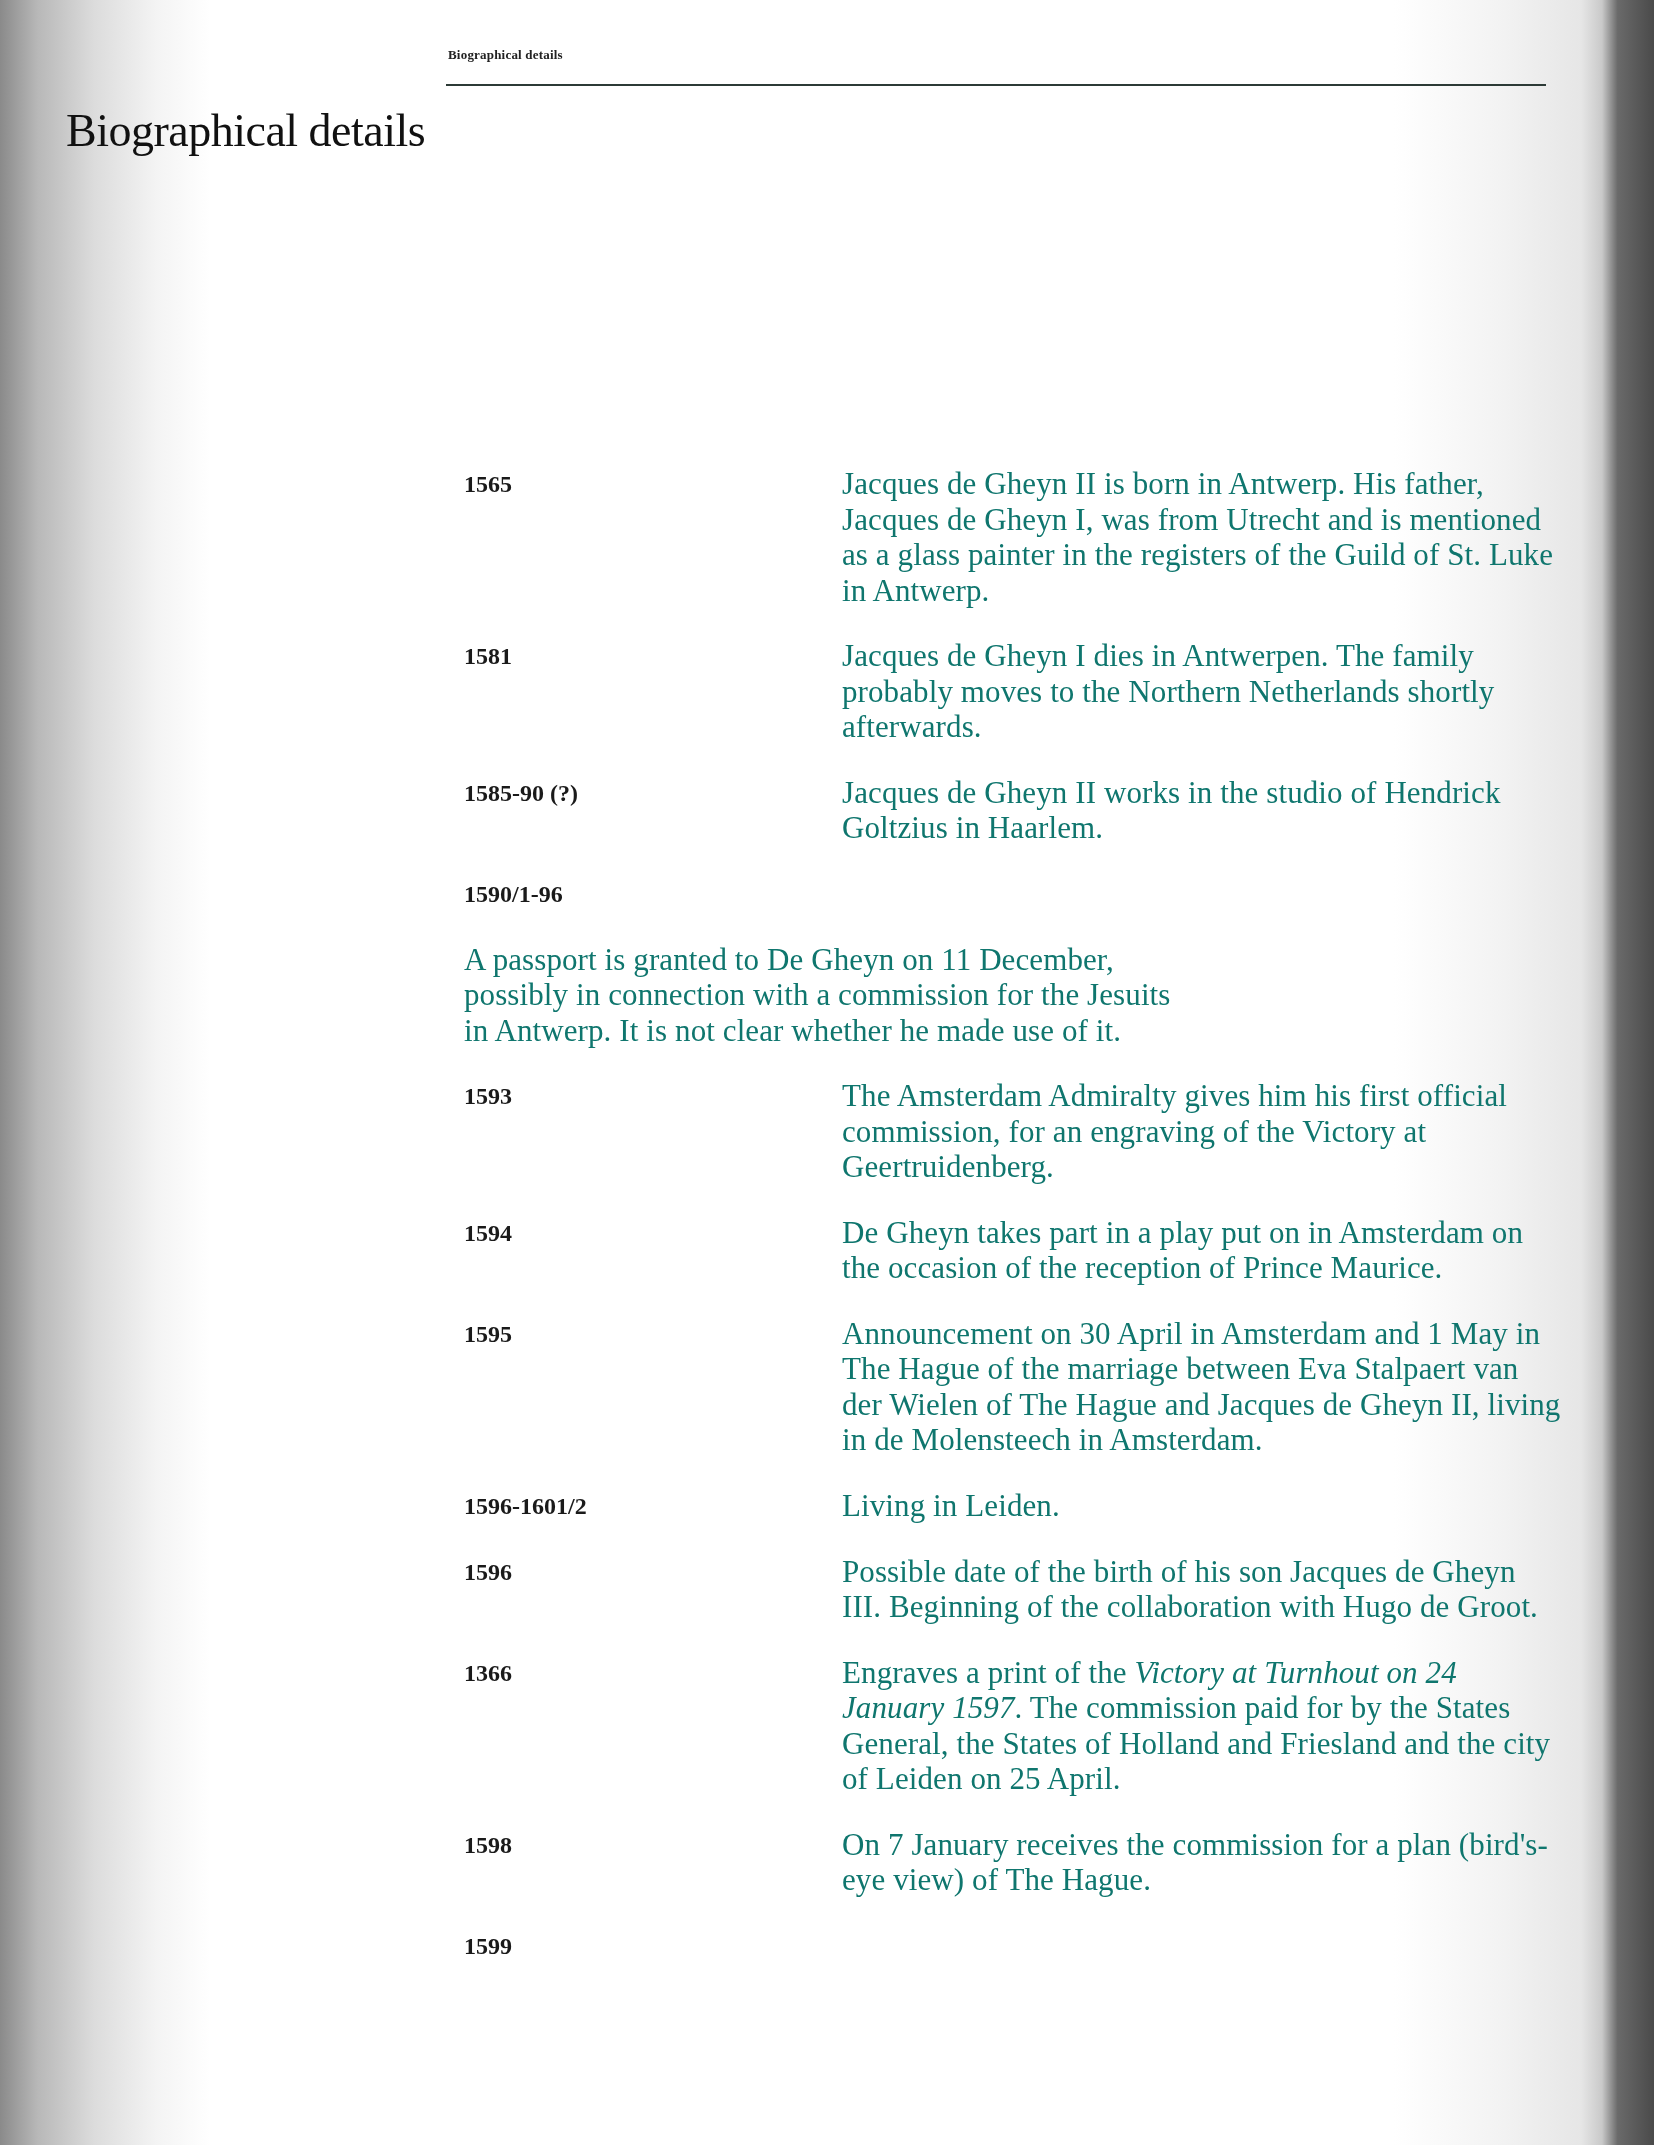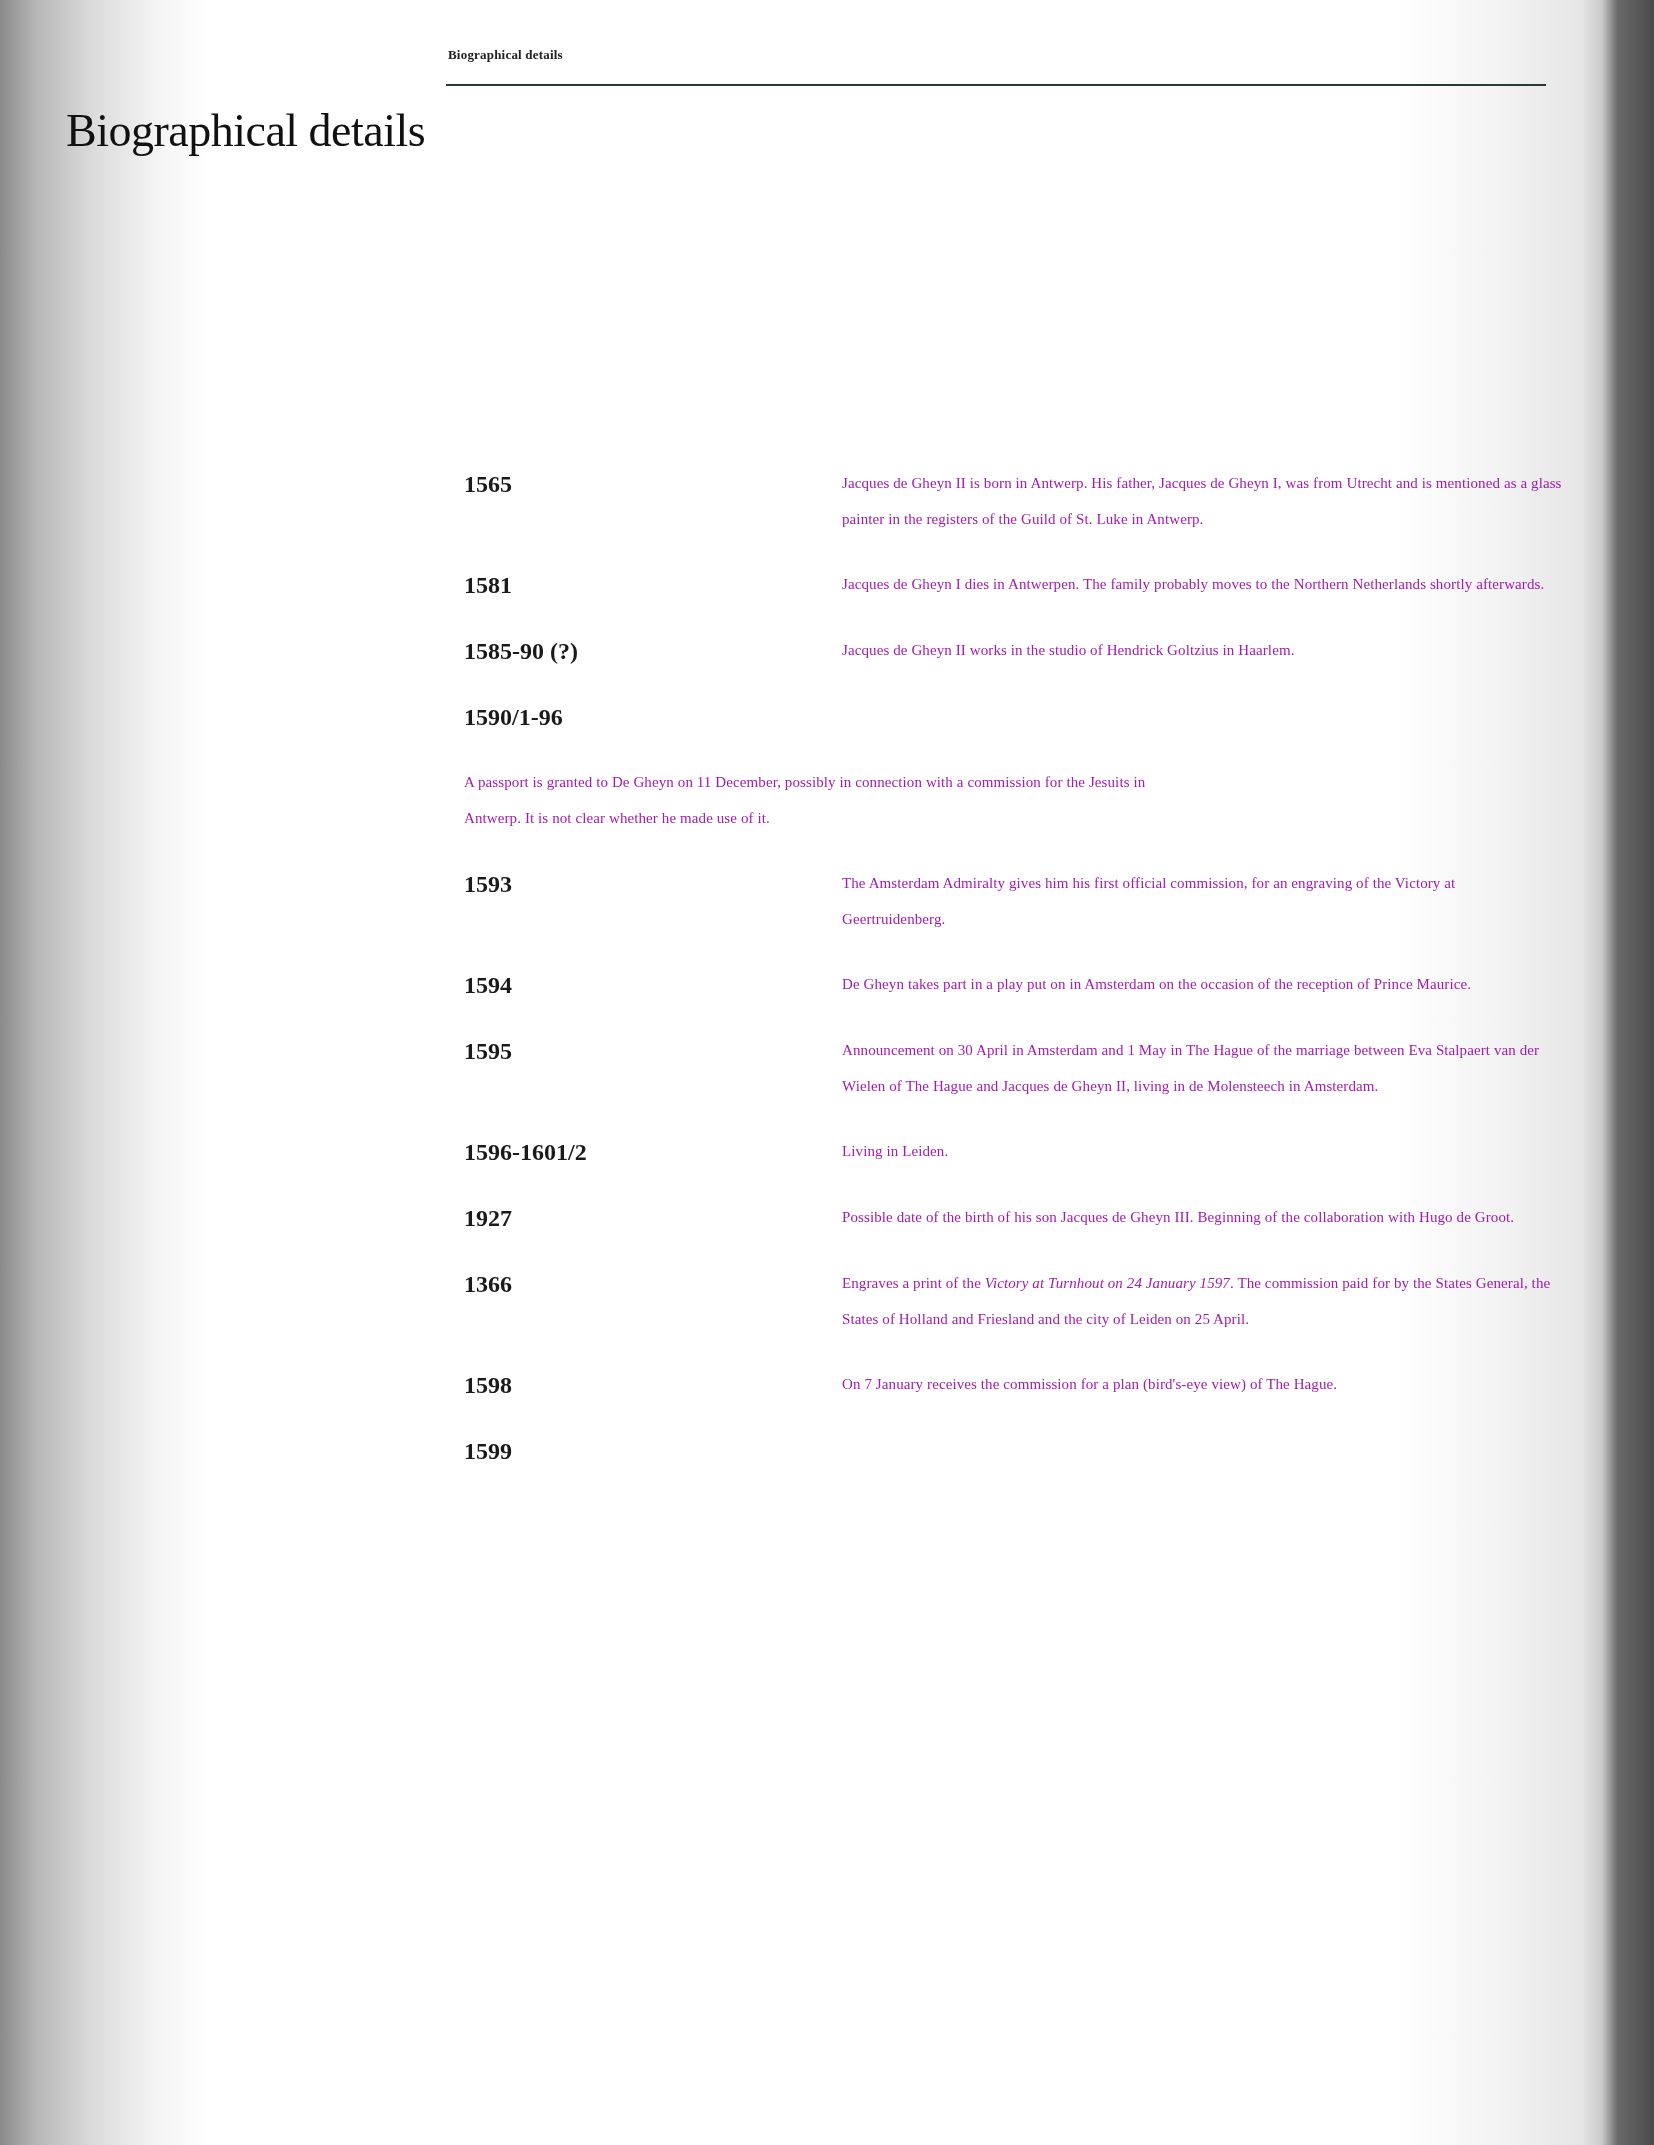--- a/index.html
+++ b/index.html
@@ -71,23 +71,23 @@
     .entry-date {
       width: 378px;
       flex: 0 0 378px;
       font-size: 24px;
       font-weight: bold;
       line-height: 36px;
       color: #1a1a1a;
     }
     .entry-text {
       width: 720px;
-      font-size: 15px;
+      font-size: 31px;
       line-height: 35.5px;
-      color: #a21caf;
+      color: #0f766e;
       letter-spacing: 0.1px;
       font-family: Liberation Serif, serif;
     }
     .entry-text em {
       font-style: italic;
     }
   </style>
 </head>
 <body>
 
@@ -128,21 +128,21 @@
   </div>
   <div class="entry">
     <div class="entry-date">1595</div>
     <div class="entry-text">Announcement on 30 April in Amsterdam and 1 May in The Hague of the marriage between Eva Stalpaert van der Wielen of The Hague and Jacques de Gheyn II, living in de Molensteech in Amsterdam.</div>
   </div>
   <div class="entry">
     <div class="entry-date">1596-1601/2</div>
     <div class="entry-text">Living in Leiden.</div>
   </div>
   <div class="entry">
-    <div class="entry-date">1927</div>
+    <div class="entry-date">1596</div>
     <div class="entry-text">Possible date of the birth of his son Jacques de Gheyn III. Beginning of the collaboration with Hugo de Groot.</div>
   </div>
   <div class="entry">
     <div class="entry-date">1366</div>
     <div class="entry-text"><span>Engraves a print of the </span><em>Victory at Turnhout on 24 January 1597</em><span>. The commission paid for by the States General, the States of Holland and Friesland and the city of Leiden on 25 April.</span></div>
   </div>
   <div class="entry">
     <div class="entry-date">1598</div>
     <div class="entry-text">On 7 January receives the commission for a plan (bird's-eye view) of The Hague.</div>
   </div>

